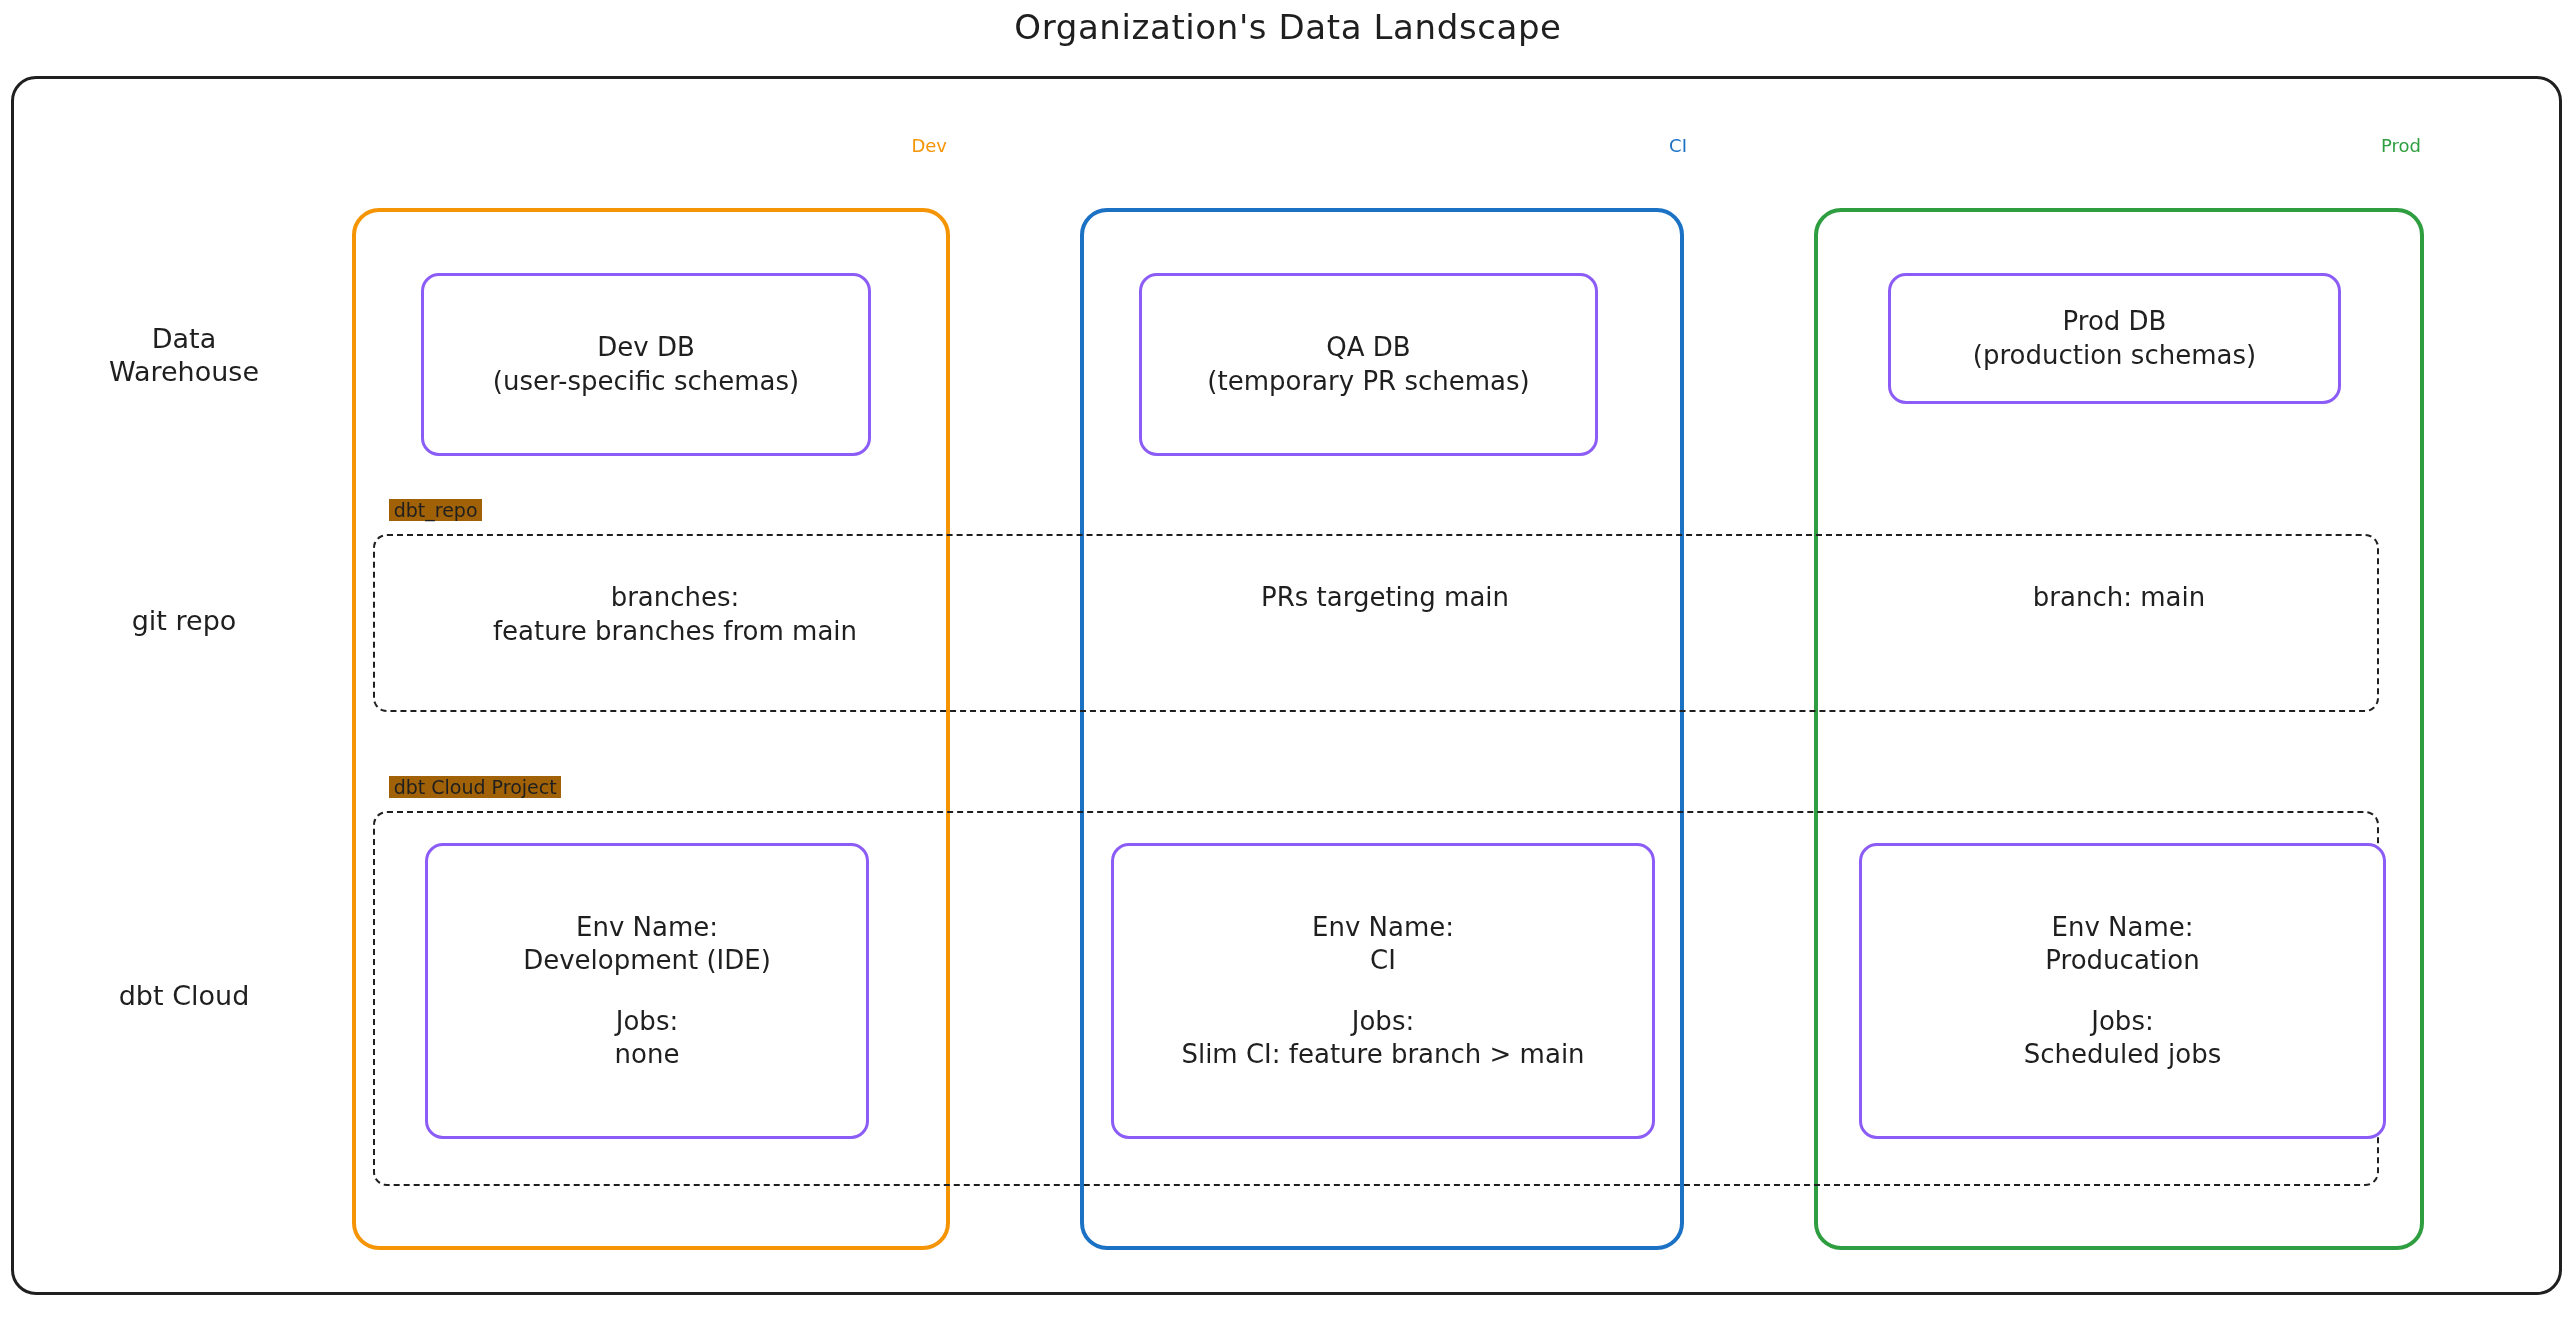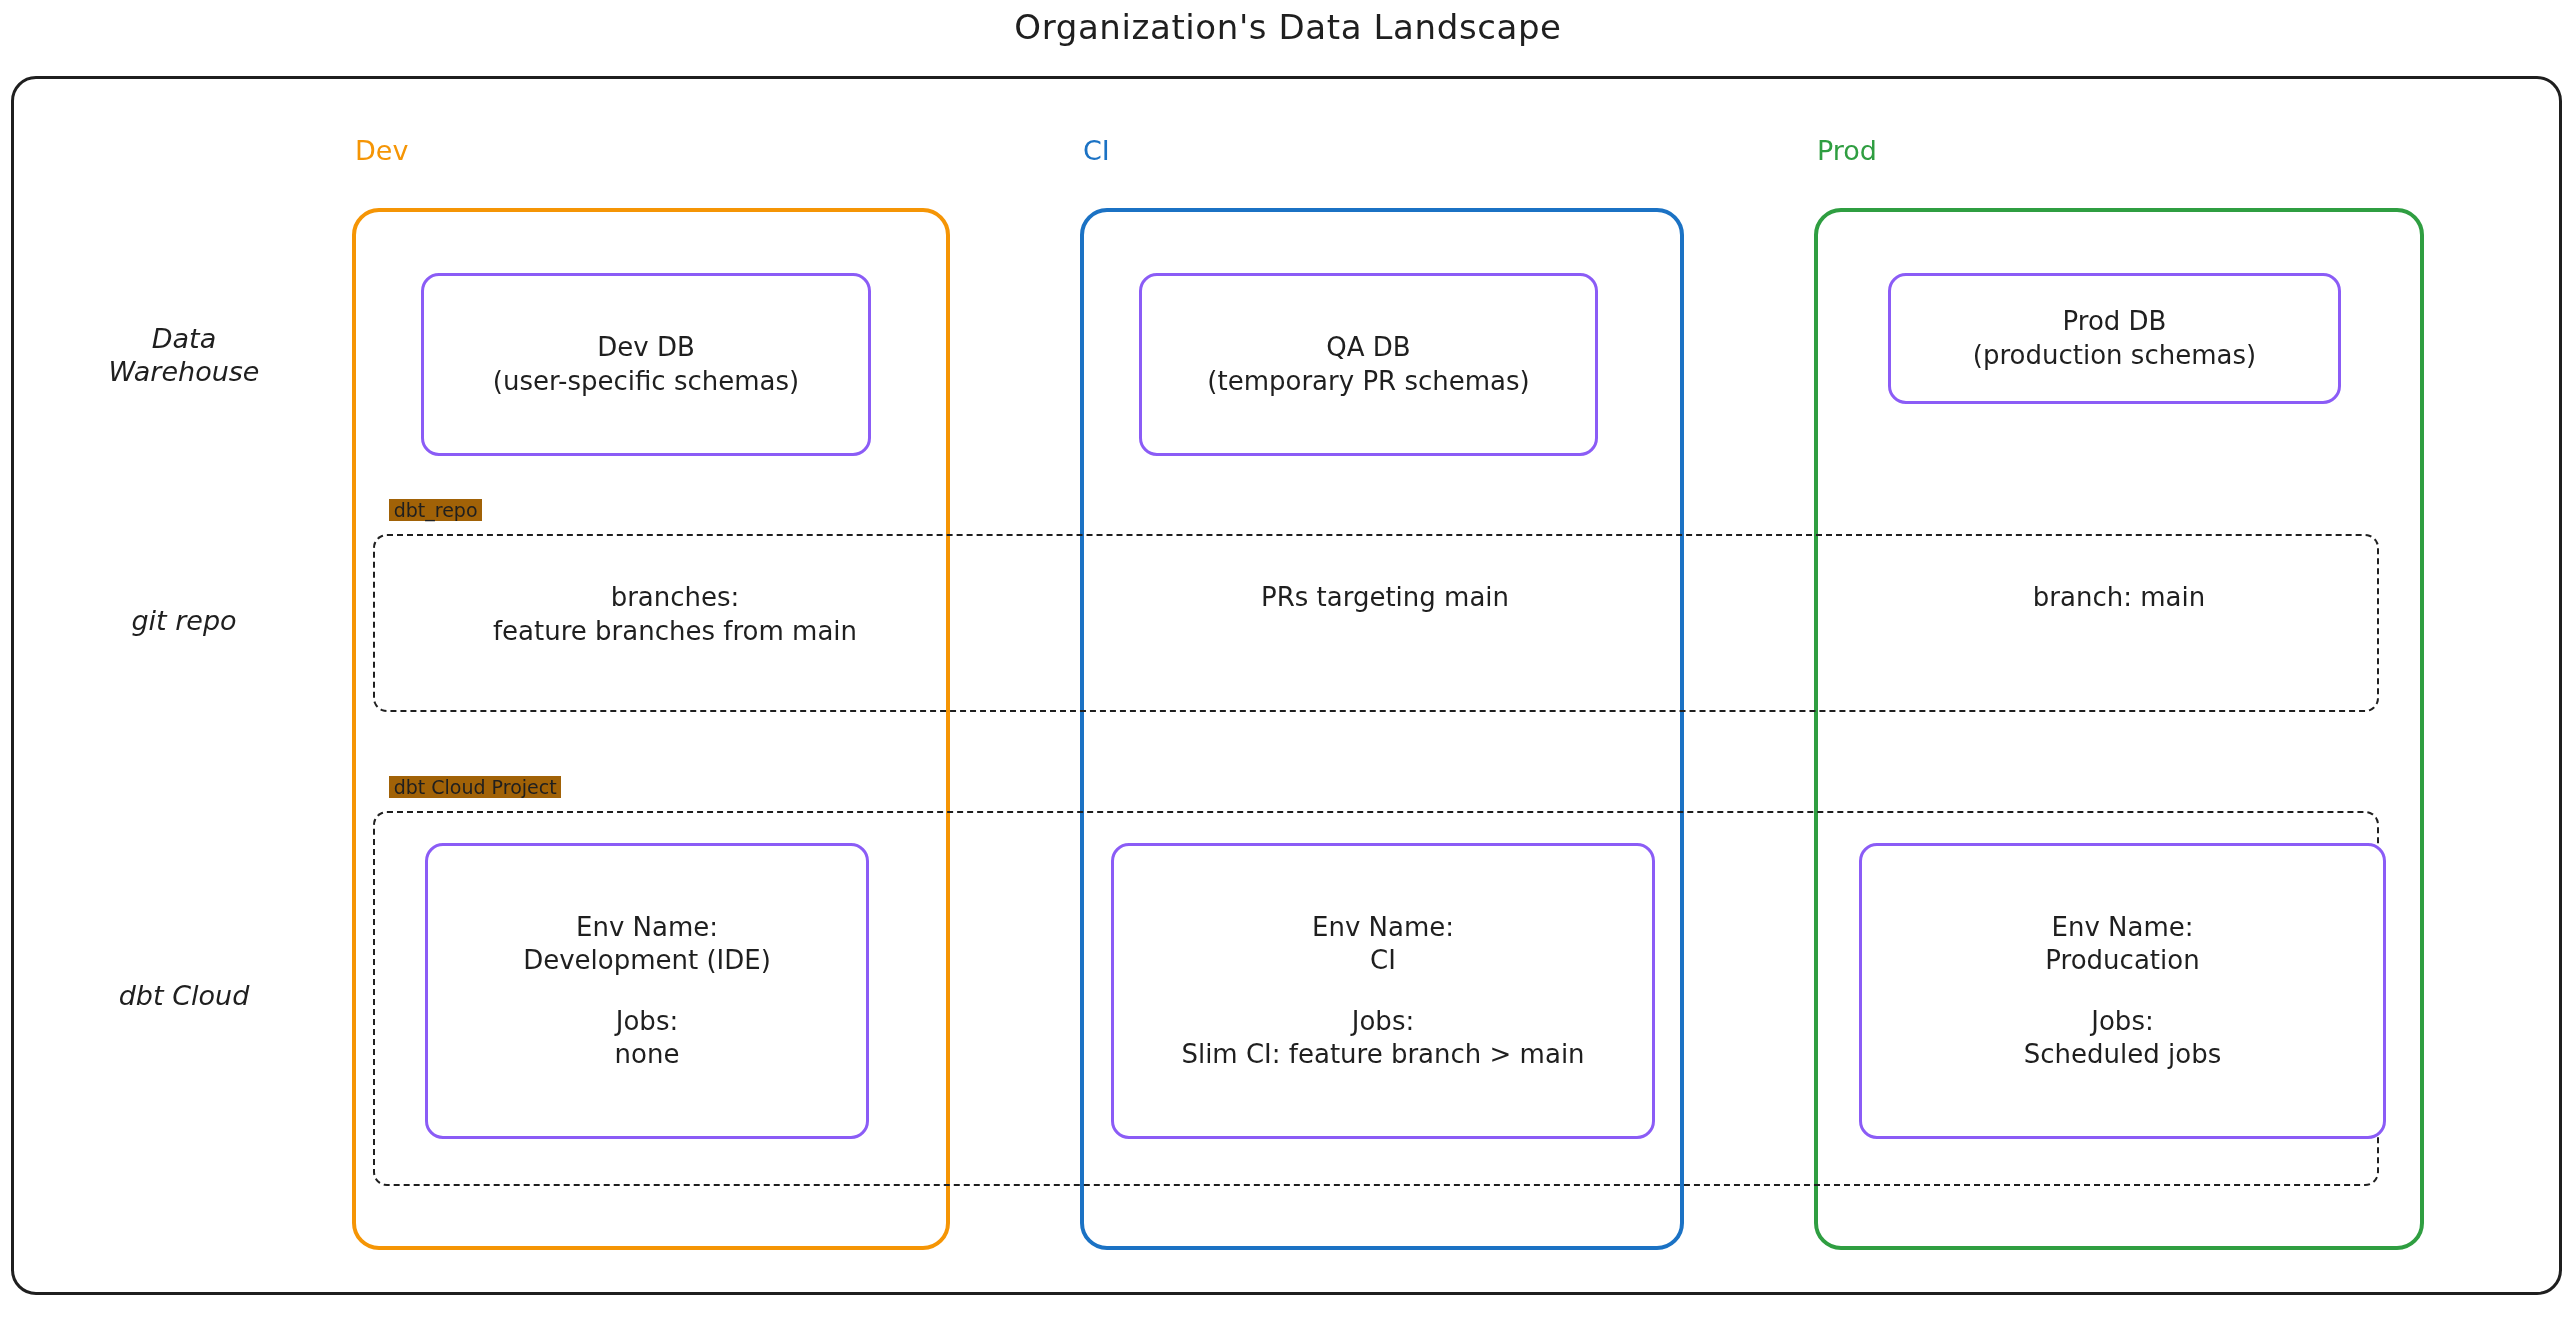--- a/index.html
+++ b/index.html
@@ -44,22 +44,22 @@
     border: 3px solid #1f1f1f;
     border-radius: 25px;
     box-sizing: border-box;
     background: transparent;
   }
 
   
   .env-header {
     position: absolute;
     top: 135px;
-    font-size: 27px;
-    text-align: left;
+    font-size: 18px;
+    text-align: right;
     white-space: nowrap;
   }
   #env-header-dev  { left: 355px;  width: 592px; color: #F59505; }
   #env-header-ci   { left: 1083px; width: 604px; color: #1B72C4; }
   #env-header-prod { left: 1817px; width: 604px; color: #2F9E41; }
 
   
   .env-column {
     position: absolute;
     top: 208px;
@@ -76,21 +76,20 @@
 
   
   .row-label {
     position: absolute;
     left: 36px;
     width: 296px;
     text-align: center;
     font-size: 27px;
     line-height: 1.22;
     color: #1f1f1f;
-    font-style: italic;
   }
   #row-label-warehouse { top: 323px; }
   #row-label-git       { top: 605px; }
   #row-label-dbtcloud  { top: 980px; }
 
   
   .dashed-group {
     position: absolute;
     left: 373px;
     width: 2006px;

